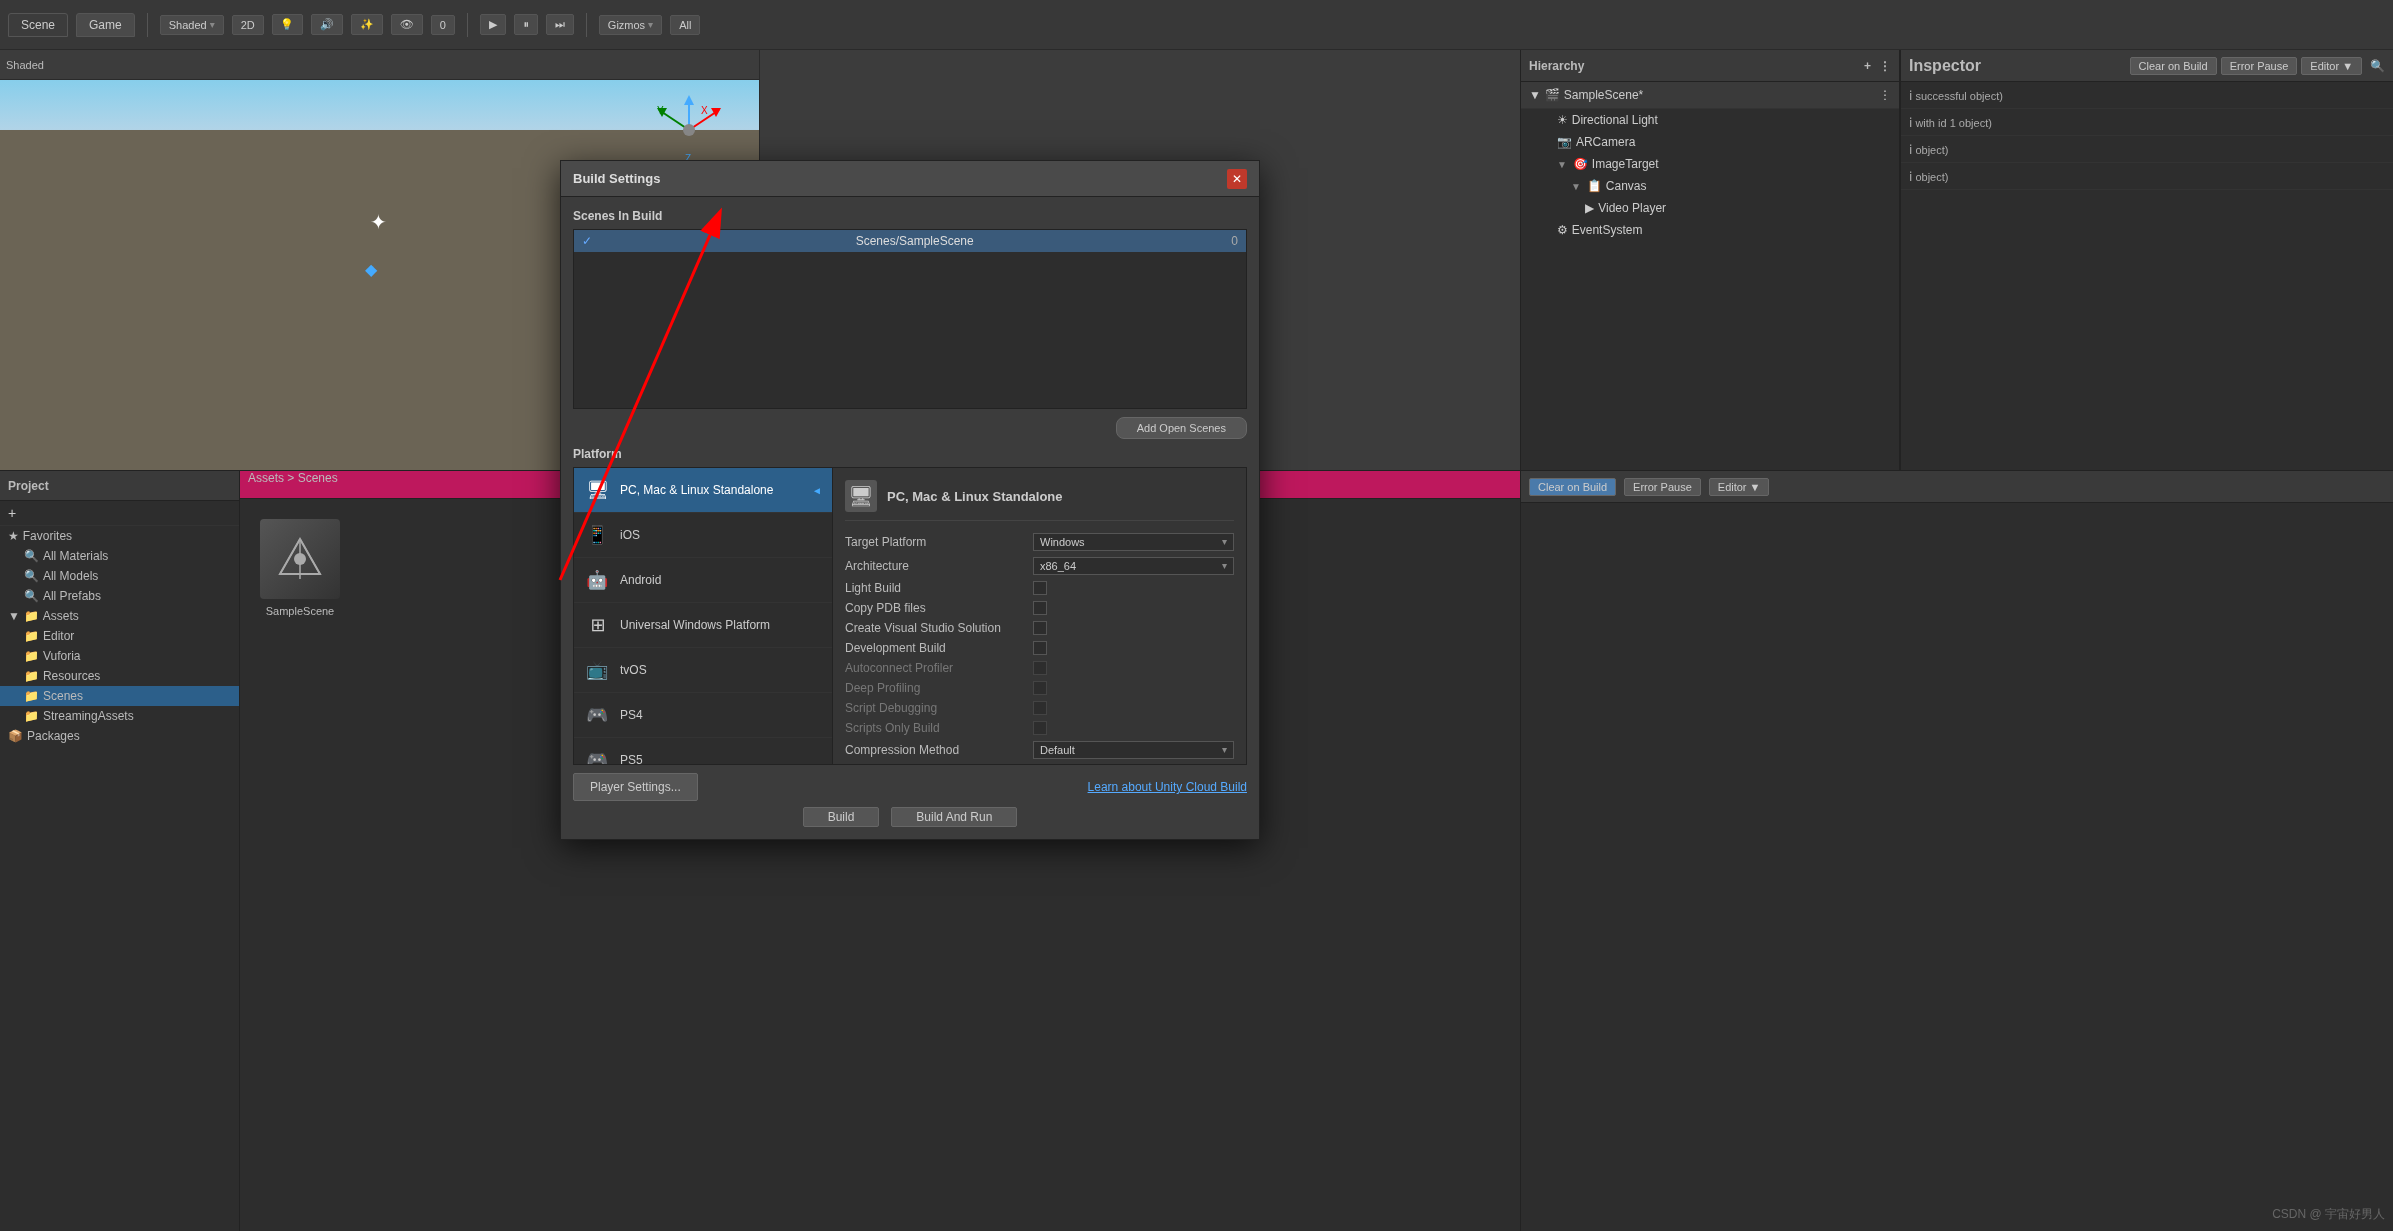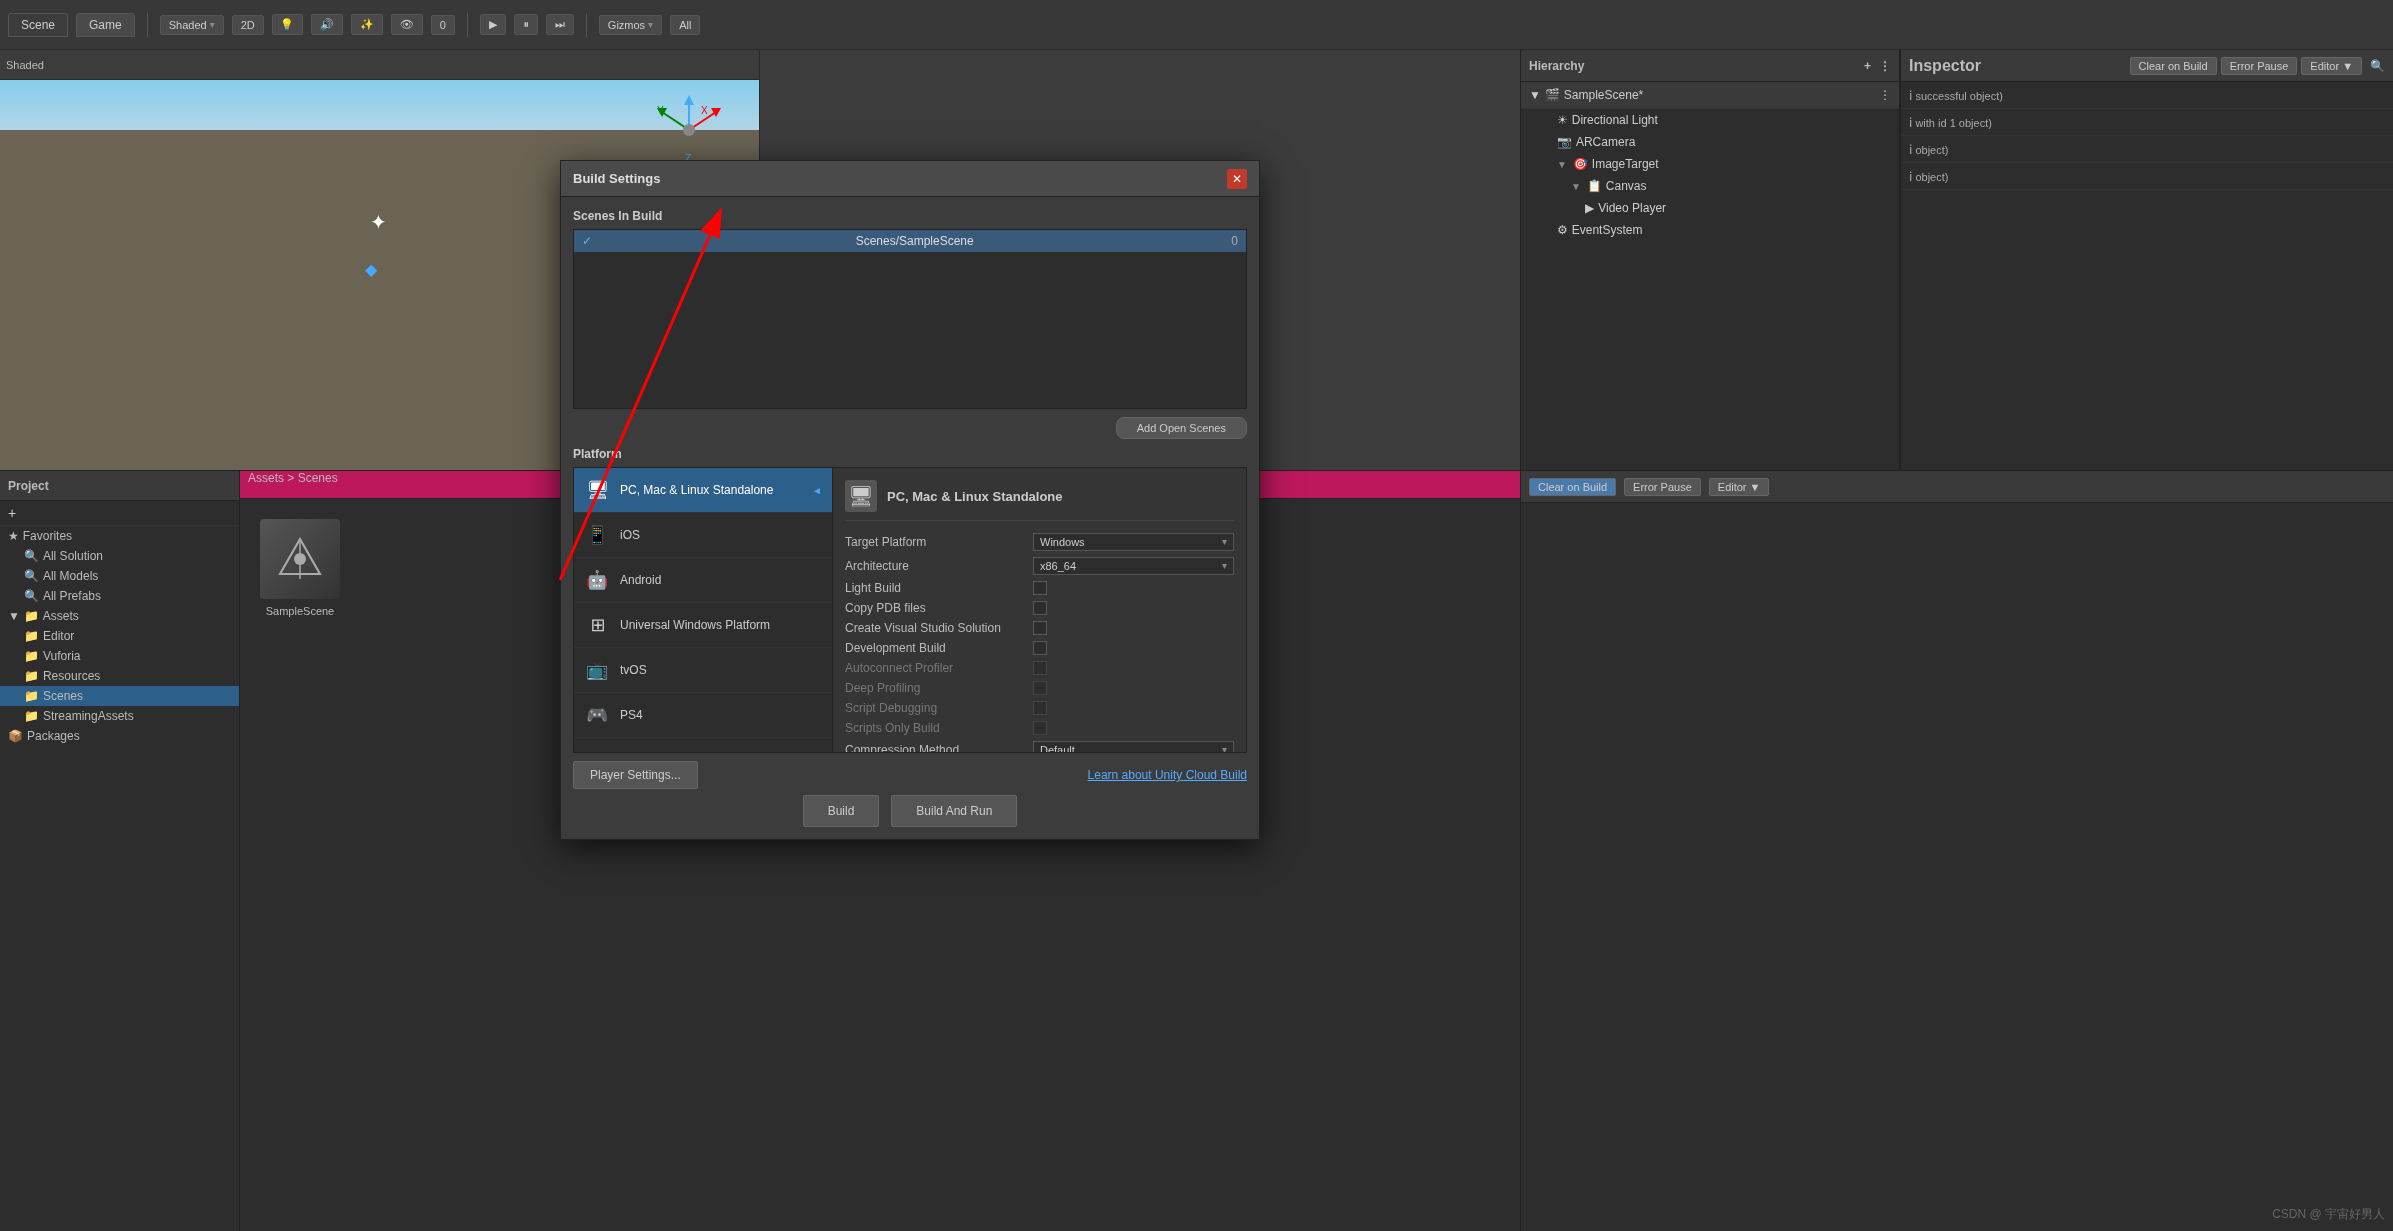--- a/index.html
+++ b/index.html
@@ -465,21 +465,21 @@
     .build-buttons {
       display: flex;
       justify-content: center;
       gap: 12px;
     }
     .build-btn {
       background: #555;
       border: 1px solid #666;
       color: #ccc;
       font-size: 12px;
-      padding: 8px 24px;
+      padding: 2px 24px;
       cursor: pointer;
       border-radius: 2px;
     }
     .player-settings-btn {
       background: #555;
       border: 1px solid #666;
       color: #ccc;
       font-size: 12px;
       padding: 6px 16px;
       cursor: pointer;
@@ -671,21 +671,21 @@
   </div>
   <div style="padding:4px 8px;display:flex;align-items:center;gap:6px;border-bottom:1px solid #333;">
     <span style="cursor:pointer;font-size:14px;">+</span>
   </div>
   <div class="project-item">
     <span>★</span>
     <span>Favorites</span>
   </div>
   <div class="project-item indented">
     <span>🔍</span>
-    <span>All Solution</span>
+    <span>All Materials</span>
   </div>
   <div class="project-item indented">
     <span>🔍</span>
     <span>All Models</span>
   </div>
   <div class="project-item indented">
     <span>🔍</span>
     <span>All Prefabs</span>
   </div>
   <div class="project-item">

